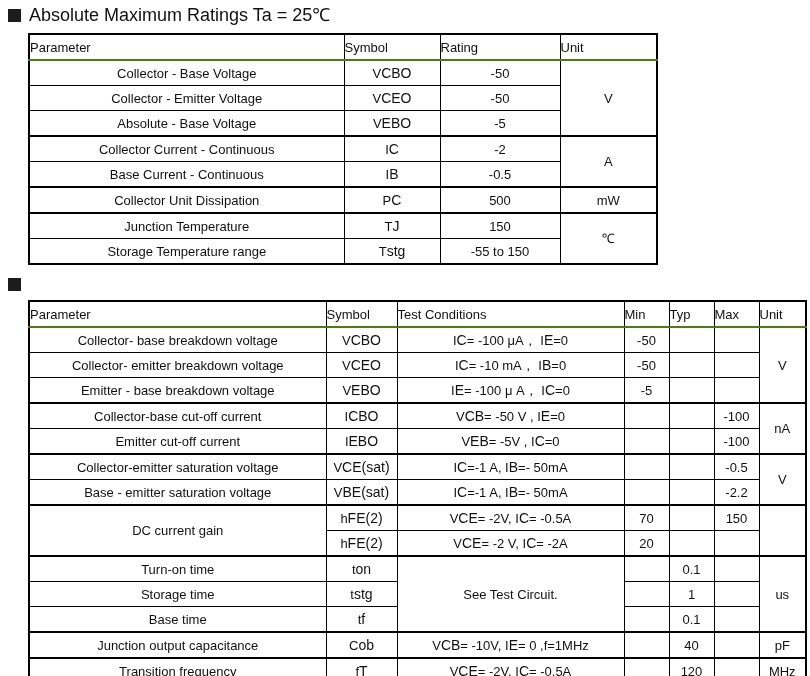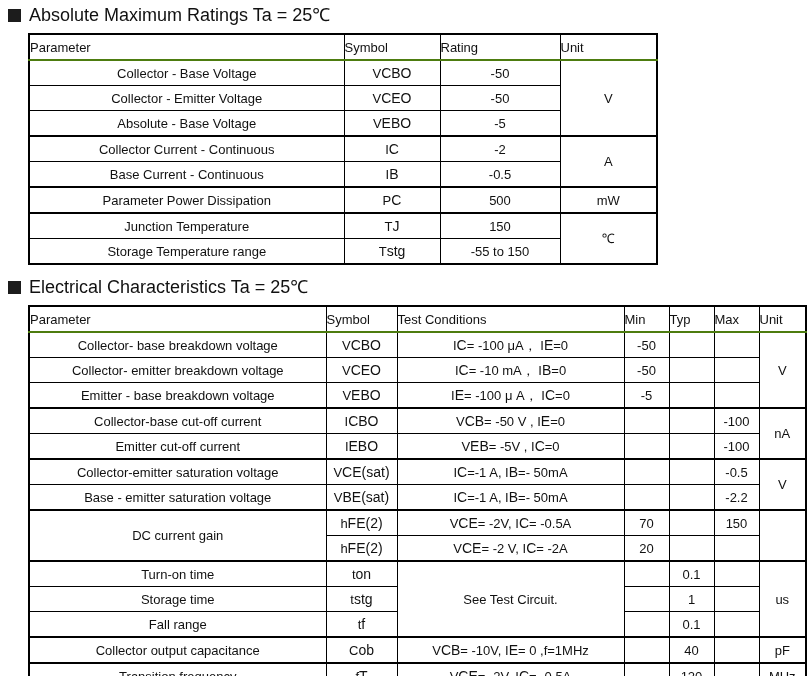--- a/index.html
+++ b/index.html
@@ -104,21 +104,21 @@
             <td class="al-center"><span>I</span><span class="sub">C</span></td>
             <td class="al-center"><span>-2</span></td>
             <td rowspan="2" class="al-center"><span>A</span></td>
           </tr>
           <tr>
             <td class="al-left"><span>Base Current  - Continuous</span></td>
             <td class="al-center"><span>I</span><span class="sub">B</span></td>
             <td class="al-center"><span>-0.5</span></td>
           </tr>
           <tr class="group">
-            <td class="al-left"><span>Parameter Power Dissipation</span></td>
+            <td class="al-left"><span>Collector Unit Dissipation</span></td>
             <td class="al-center"><span>P</span><span class="sub">C</span></td>
             <td class="al-center"><span>500</span></td>
             <td class="al-center"><span>mW</span></td>
           </tr>
           <tr class="group">
             <td class="al-left"><span>Junction Temperature</span></td>
             <td class="al-center"><span>T</span><span class="sub">J</span></td>
             <td class="al-center"><span>150</span></td>
             <td rowspan="2" class="al-center"><span>℃</span></td>
           </tr>
@@ -127,21 +127,20 @@
             <td class="al-center"><span>T</span><span class="sub">stg</span></td>
             <td class="al-center"><span>-55 to 150</span></td>
           </tr>
         </tbody>
       </table>
   </div>
 
   <div class="section sec2">
     <div class="section-title">
       <span class="bullet"></span>
-      <span>Electrical Characteristics Ta = 25℃</span>
     </div>
     <table class="datatable" style="width: 777px;">
         <colgroup>
           <col style="width: 297px;">
           <col style="width: 71px;">
           <col style="width: 227px;">
           <col style="width: 45px;">
           <col style="width: 45px;">
           <col style="width: 45px;">
           <col style="width: 47px;">
@@ -243,28 +242,28 @@
             <td rowspan="3" class="al-center"><span>us</span></td>
           </tr>
           <tr>
             <td class="al-left"><span>Storage  time</span></td>
             <td class="al-center"><span>t</span><span class="sub">stg</span></td>
             <td class="al-center"></td>
             <td class="al-center"><span>1</span></td>
             <td class="al-center"></td>
           </tr>
           <tr>
-            <td class="al-left"><span>Fall range</span></td>
+            <td class="al-left"><span>Base time</span></td>
             <td class="al-center"><span>t</span><span class="sub">f</span></td>
             <td class="al-center"></td>
             <td class="al-center"><span>0.1</span></td>
             <td class="al-center"></td>
           </tr>
           <tr class="group">
-            <td class="al-left"><span>Collector output capacitance</span></td>
+            <td class="al-left"><span>Junction output capacitance</span></td>
             <td class="al-center"><span>C</span><span class="sub">ob</span></td>
             <td class="al-left"><span>V</span><span class="sub">CB</span><span>= -10V, I</span><span class="sub">E</span><span>= 0 ,f=1MHz</span></td>
             <td class="al-center"></td>
             <td class="al-center"><span>40</span></td>
             <td class="al-center"></td>
             <td class="al-center"><span>pF</span></td>
           </tr>
           <tr class="group">
             <td class="al-left"><span>Transition frequency</span></td>
             <td class="al-center"><span>f</span><span class="sub">T</span></td>

